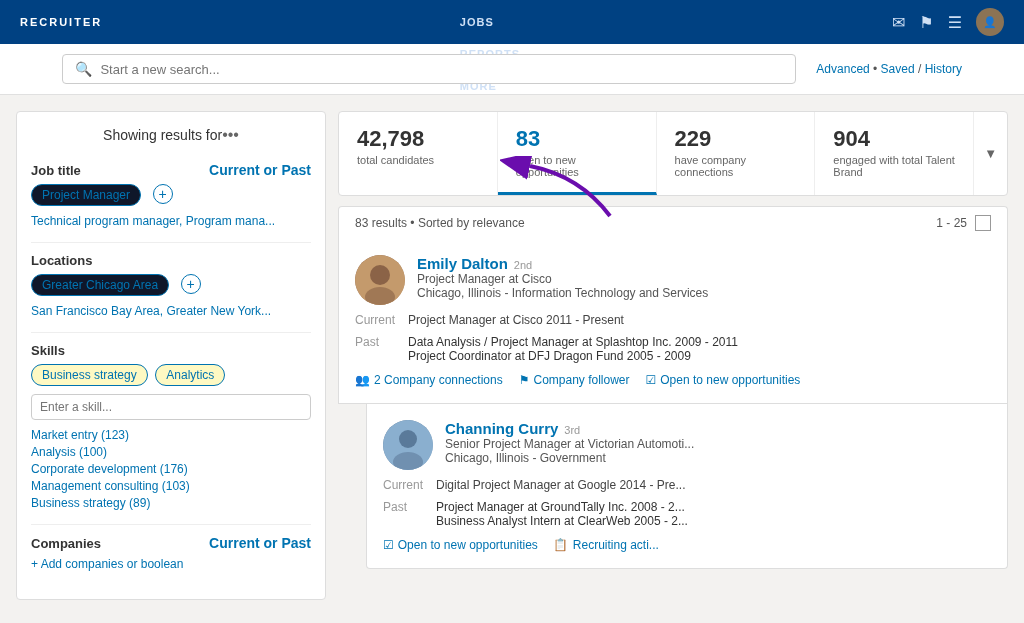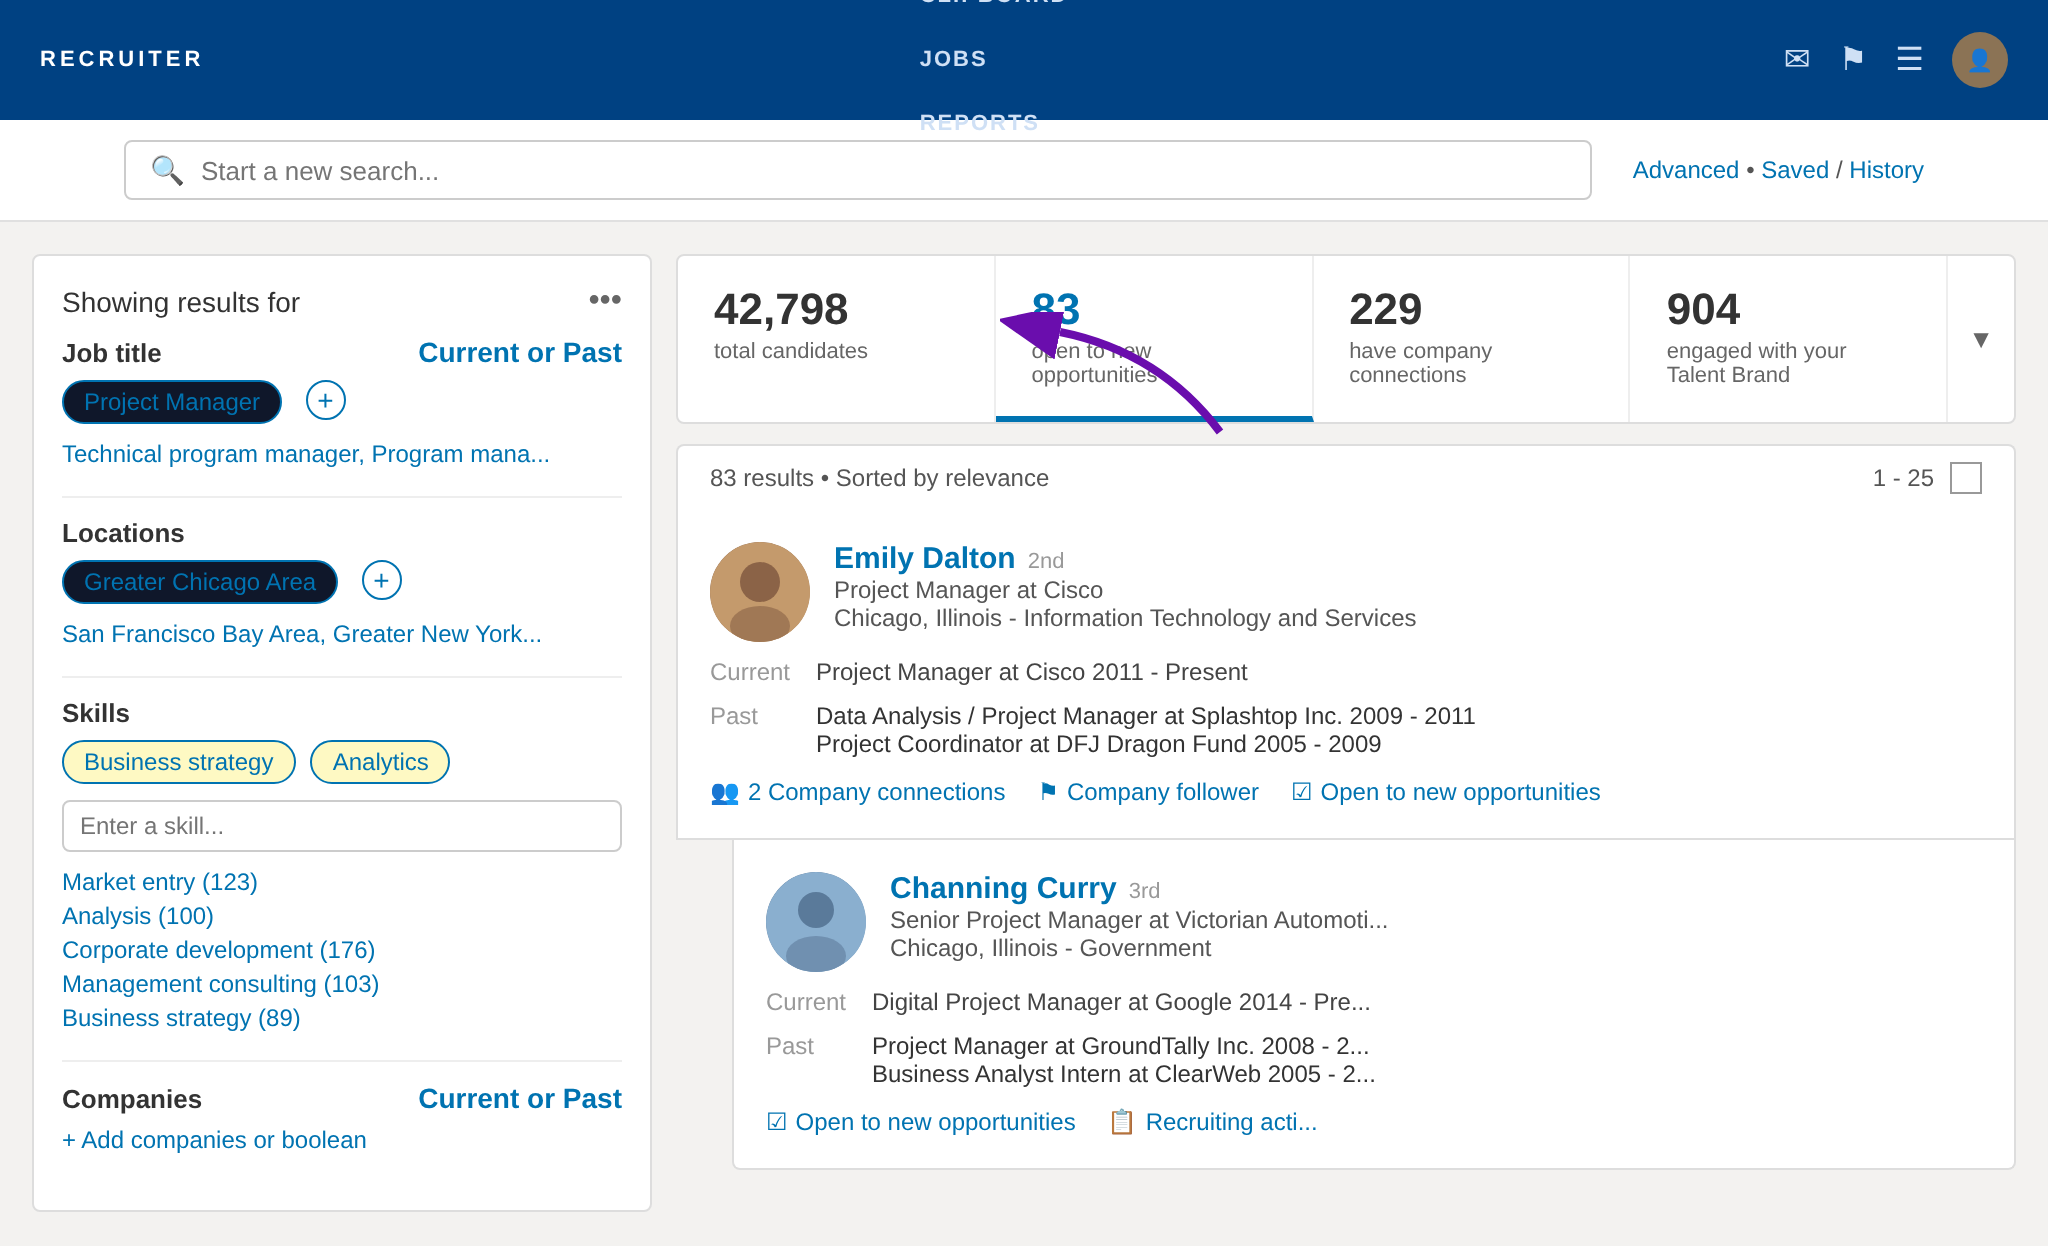--- a/index.html
+++ b/index.html
@@ -5,21 +5,21 @@
     * { box-sizing: border-box; margin: 0; padding: 0; }
     body { font-family: Arial, sans-serif; background: #f3f2f0; font-size: 13px; color: #333; }
 
     
     .top-nav {
       background: #004182;
       display: flex;
       align-items: center;
       justify-content: space-between;
       padding: 0 20px;
-      height: 60px;
+      height: 44px;
     }
     .top-nav-logo {
       color: #fff;
       font-size: 11px;
       font-weight: bold;
       letter-spacing: 2px;
     }
     .top-nav-links {
       display: flex;
       gap: 20px;
@@ -99,23 +99,23 @@
       min-width: 270px;
       background: #fff;
       border: 1px solid #ddd;
       border-radius: 4px;
       padding: 14px;
       flex-shrink: 0;
       font-size: 13px;
     }
     .sidebar-header {
       display: flex;
-      justify-content: space-between;
-      align-items: center;
-      margin-bottom: 8px;
+      justify-content: center;
+      align-items: center;
+      margin-bottom: 18px;
     }
     .sidebar-header-title { font-size: 14px; color: #333; }
     .three-dots { color: #666; font-size: 16px; cursor: pointer; }
 
     .filter-section { margin-bottom: 14px; }
     .filter-label {
       display: flex;
       justify-content: space-between;
       align-items: center;
       font-weight: bold;
@@ -383,21 +383,21 @@
       <div class="stat-card active">
         <div class="stat-number highlight">83</div>
         <div class="stat-label">open to new opportunities</div>
       </div>
       <div class="stat-card">
         <div class="stat-number">229</div>
         <div class="stat-label">have company connections</div>
       </div>
       <div class="stat-card">
         <div class="stat-number">904</div>
-        <div class="stat-label">engaged with your Talent Brand</div>
+        <div class="stat-label">engaged with total Talent Brand</div>
       </div>
       <div class="stats-chevron">▼</div>
     </div>
 
     <svg class="purple-arrow" width="120" height="70" viewBox="0 0 120 70">
       <defs>
         <marker id="arrowhead" markerWidth="8" markerHeight="7" refX="0" refY="3.5" orient="auto">
           <polygon points="0 0, 8 3.5, 0 7" fill="#6a0dad"></polygon>
         </marker>
       </defs>

